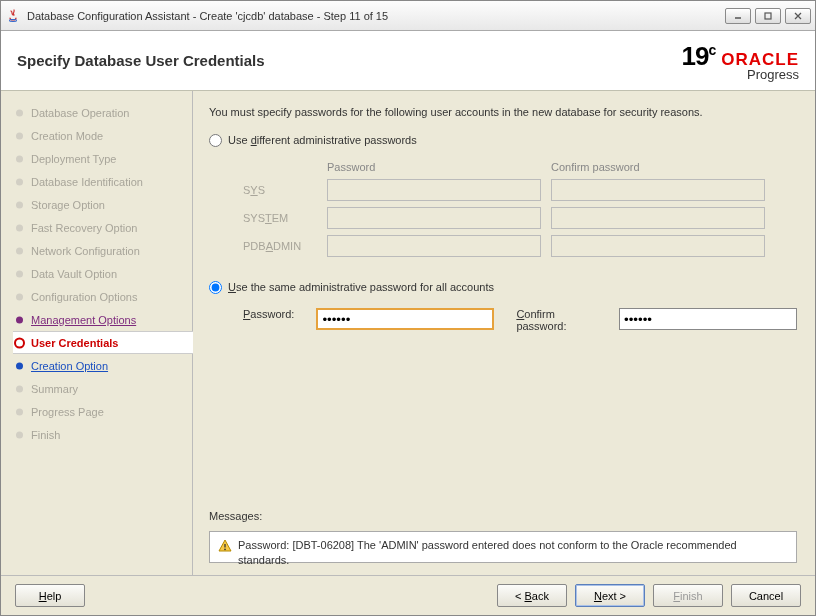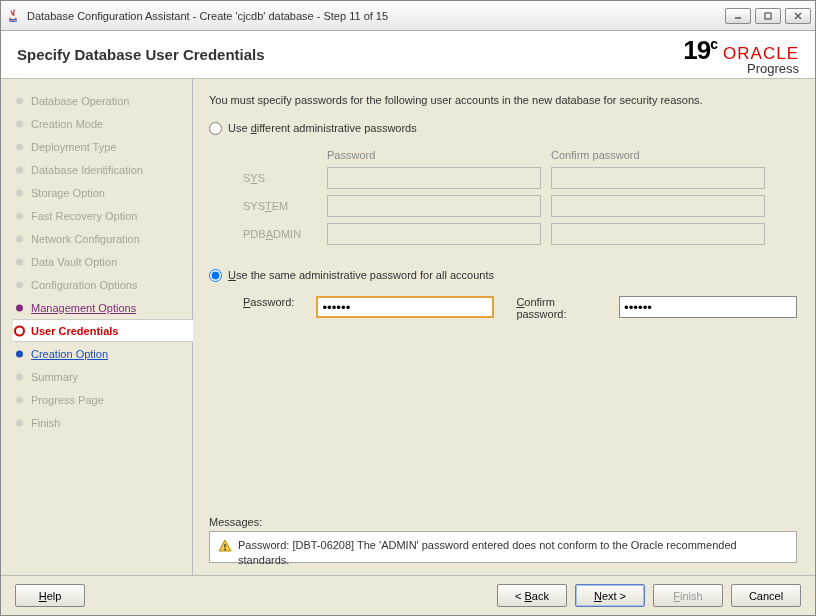--- a/index.html
+++ b/index.html
@@ -3,27 +3,27 @@
 <meta charset="utf-8">
 <style>
   * { box-sizing: border-box; }
   body { margin: 0; font-family: Tahoma, Verdana, sans-serif; font-size: 11px; color: #333; background: #f0f0f0; }
   .window { width: 816px; height: 616px; background: #ece9d8; border: 1px solid #888; display: flex; flex-direction: column; }
   .titlebar { height: 30px; background: linear-gradient(#fdfdfd,#e8e8e8); border-bottom: 1px solid #aaa; display: flex; align-items: center; padding: 0 4px; }
   .titlebar .icon { width: 16px; height: 16px; margin-right: 6px; display:flex;align-items:center;justify-content:center;}
   .titlebar .title { flex: 1; color: #333; }
   .winbtns { display: flex; gap: 4px; }
   .winbtn { width: 26px; height: 16px; border: 1px solid #8a8a8a; border-radius: 2px; background: linear-gradient(#fff,#ddd); display:flex;align-items:center;justify-content:center;font-size:10px;color:#555;}
-  .header { height: 48px; background: #fff; display: flex; align-items: center; padding: 0 16px; border-bottom: 1px solid #c0c0b0; }
+  .header { height: 60px; background: #fff; display: flex; align-items: center; padding: 0 16px; border-bottom: 1px solid #c0c0b0; }
   .header h1 { font-size: 15px; font-weight: bold; margin: 0; color: #333; flex:1;}
   .logo { display: flex; align-items: baseline; gap: 6px; }
   .logo .v { font-size: 26px; font-weight: bold; color: #000; letter-spacing:-1px;}
   .logo .v sup { font-size: 14px; vertical-align: super;}
   .logo .brand { display:flex; flex-direction:column; line-height:1;}
-  .logo .oracle { font-size: 17px; font-weight: normal; color: #e20000; letter-spacing:1px;}
+  .logo .oracle { font-size: 17px; font-weight: bold; color: #e20000; letter-spacing:1px;}
   .logo .db { font-size: 13px; color: #333; text-align:right;}
   .body { flex: 1; display: flex; min-height:0;}
   .sidebar { width: 192px; border-right: 1px solid #bbb; padding: 10px 0 10px 12px; position:relative;}
   .steps { list-style:none; margin:0; padding:0;}
   .steps li { position:relative; height:23px; display:flex; align-items:center; padding-left:18px; color:#a8a59a; }
   .steps li::before { content:""; position:absolute; left:3px; top:50%; width:7px; height:7px; border-radius:50%; background:#d2cfc4; transform:translateY(-50%);}
   .steps li::after { content:""; position:absolute; left:6px; top:100%; width:1px; height:16px; background:#c8c5ba; transform:translateY(-100%); z-index:-1;}
   .steps li:last-child::after{display:none;}
   .steps li.visited { color:#7d2b7d; text-decoration:underline;}
   .steps li.visited::before{ background:#7d2b7d;}
@@ -41,21 +41,21 @@
   .table .row { display:flex; align-items:center; margin-bottom:6px;}
   .table .row .lbl { width:84px; color:#a8a59a;}
   .table .row input { width:214px; height:22px; margin-right:10px; border:1px solid #bbb; background:#ece9d8;}
   .same-pw { margin: 6px 0 0 34px; display:flex; align-items:flex-start; gap:22px;}
   .same-pw label { color:#333;}
   .same-pw input[type=password]{ height:22px; padding:2px 4px; font-family:inherit;}
   .pw1 { width:178px; border:2px solid #e6a23c; outline:none;}
   .pw2 { width:178px; border:1px solid #888;}
   .spacer{flex:1;}
   .msgs { margin-top:auto;}
-  .msgs .lbl { margin-bottom:3px;}
+  .msgs .lbl { margin-bottom:9px;}
   .msgbox { border:1px solid #aaa; background:#fff; padding:6px 8px; height:32px; display:flex; align-items:flex-start; gap:6px; line-height:1.35;justify-content:flex-end;}
   .warn-icon { width:14px; height:14px; flex-shrink:0; margin-top:1px;}
   .footer { height:40px; border-top:1px solid #bbb; display:flex; align-items:center; padding:0 14px; gap:8px;}
   .footer .left{flex:1;}
   .btn { height:23px; min-width:70px; border:1px solid #888; background:linear-gradient(#fcfcfa,#e4e2d6); border-radius:2px; font-family:inherit; font-size:11px; padding:0 10px; cursor:pointer;}
   .btn:disabled{ color:#999; cursor:default;}
   .btn.primary{ border:1px solid #5a7fbc; box-shadow:0 0 0 1px #a9c1e8 inset;}
   u{text-decoration:underline;}
 </style>
 </head>

